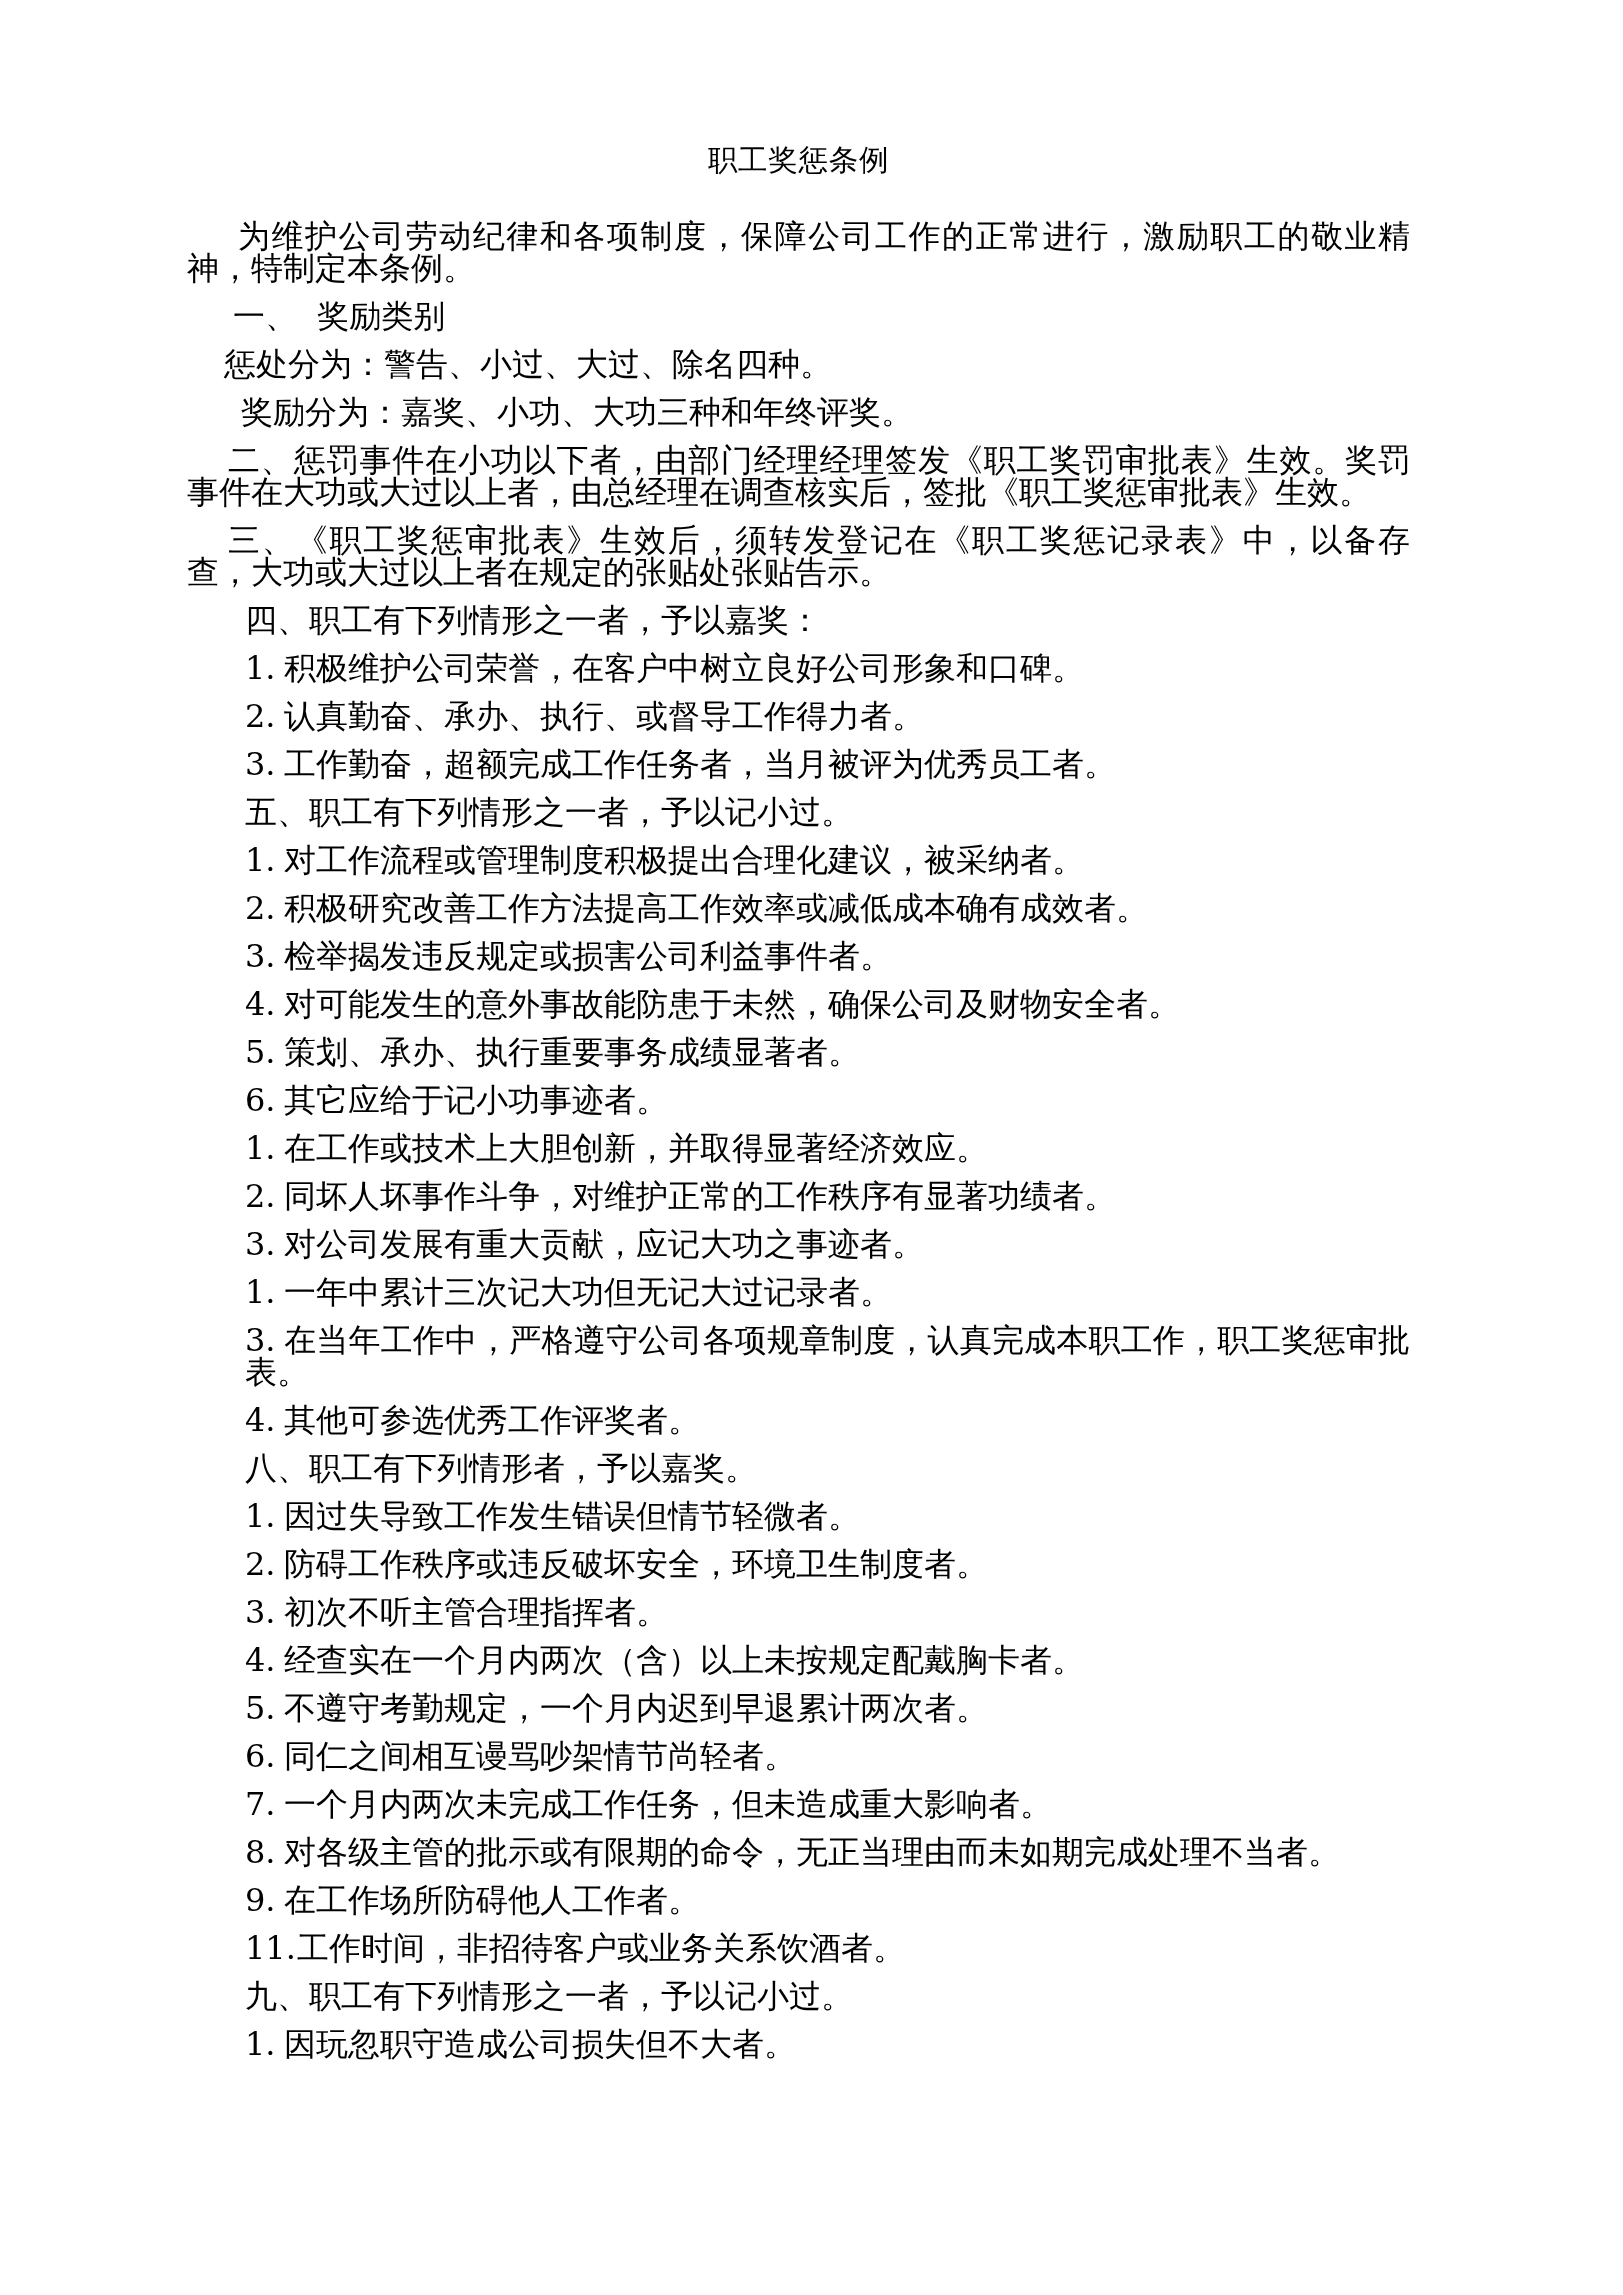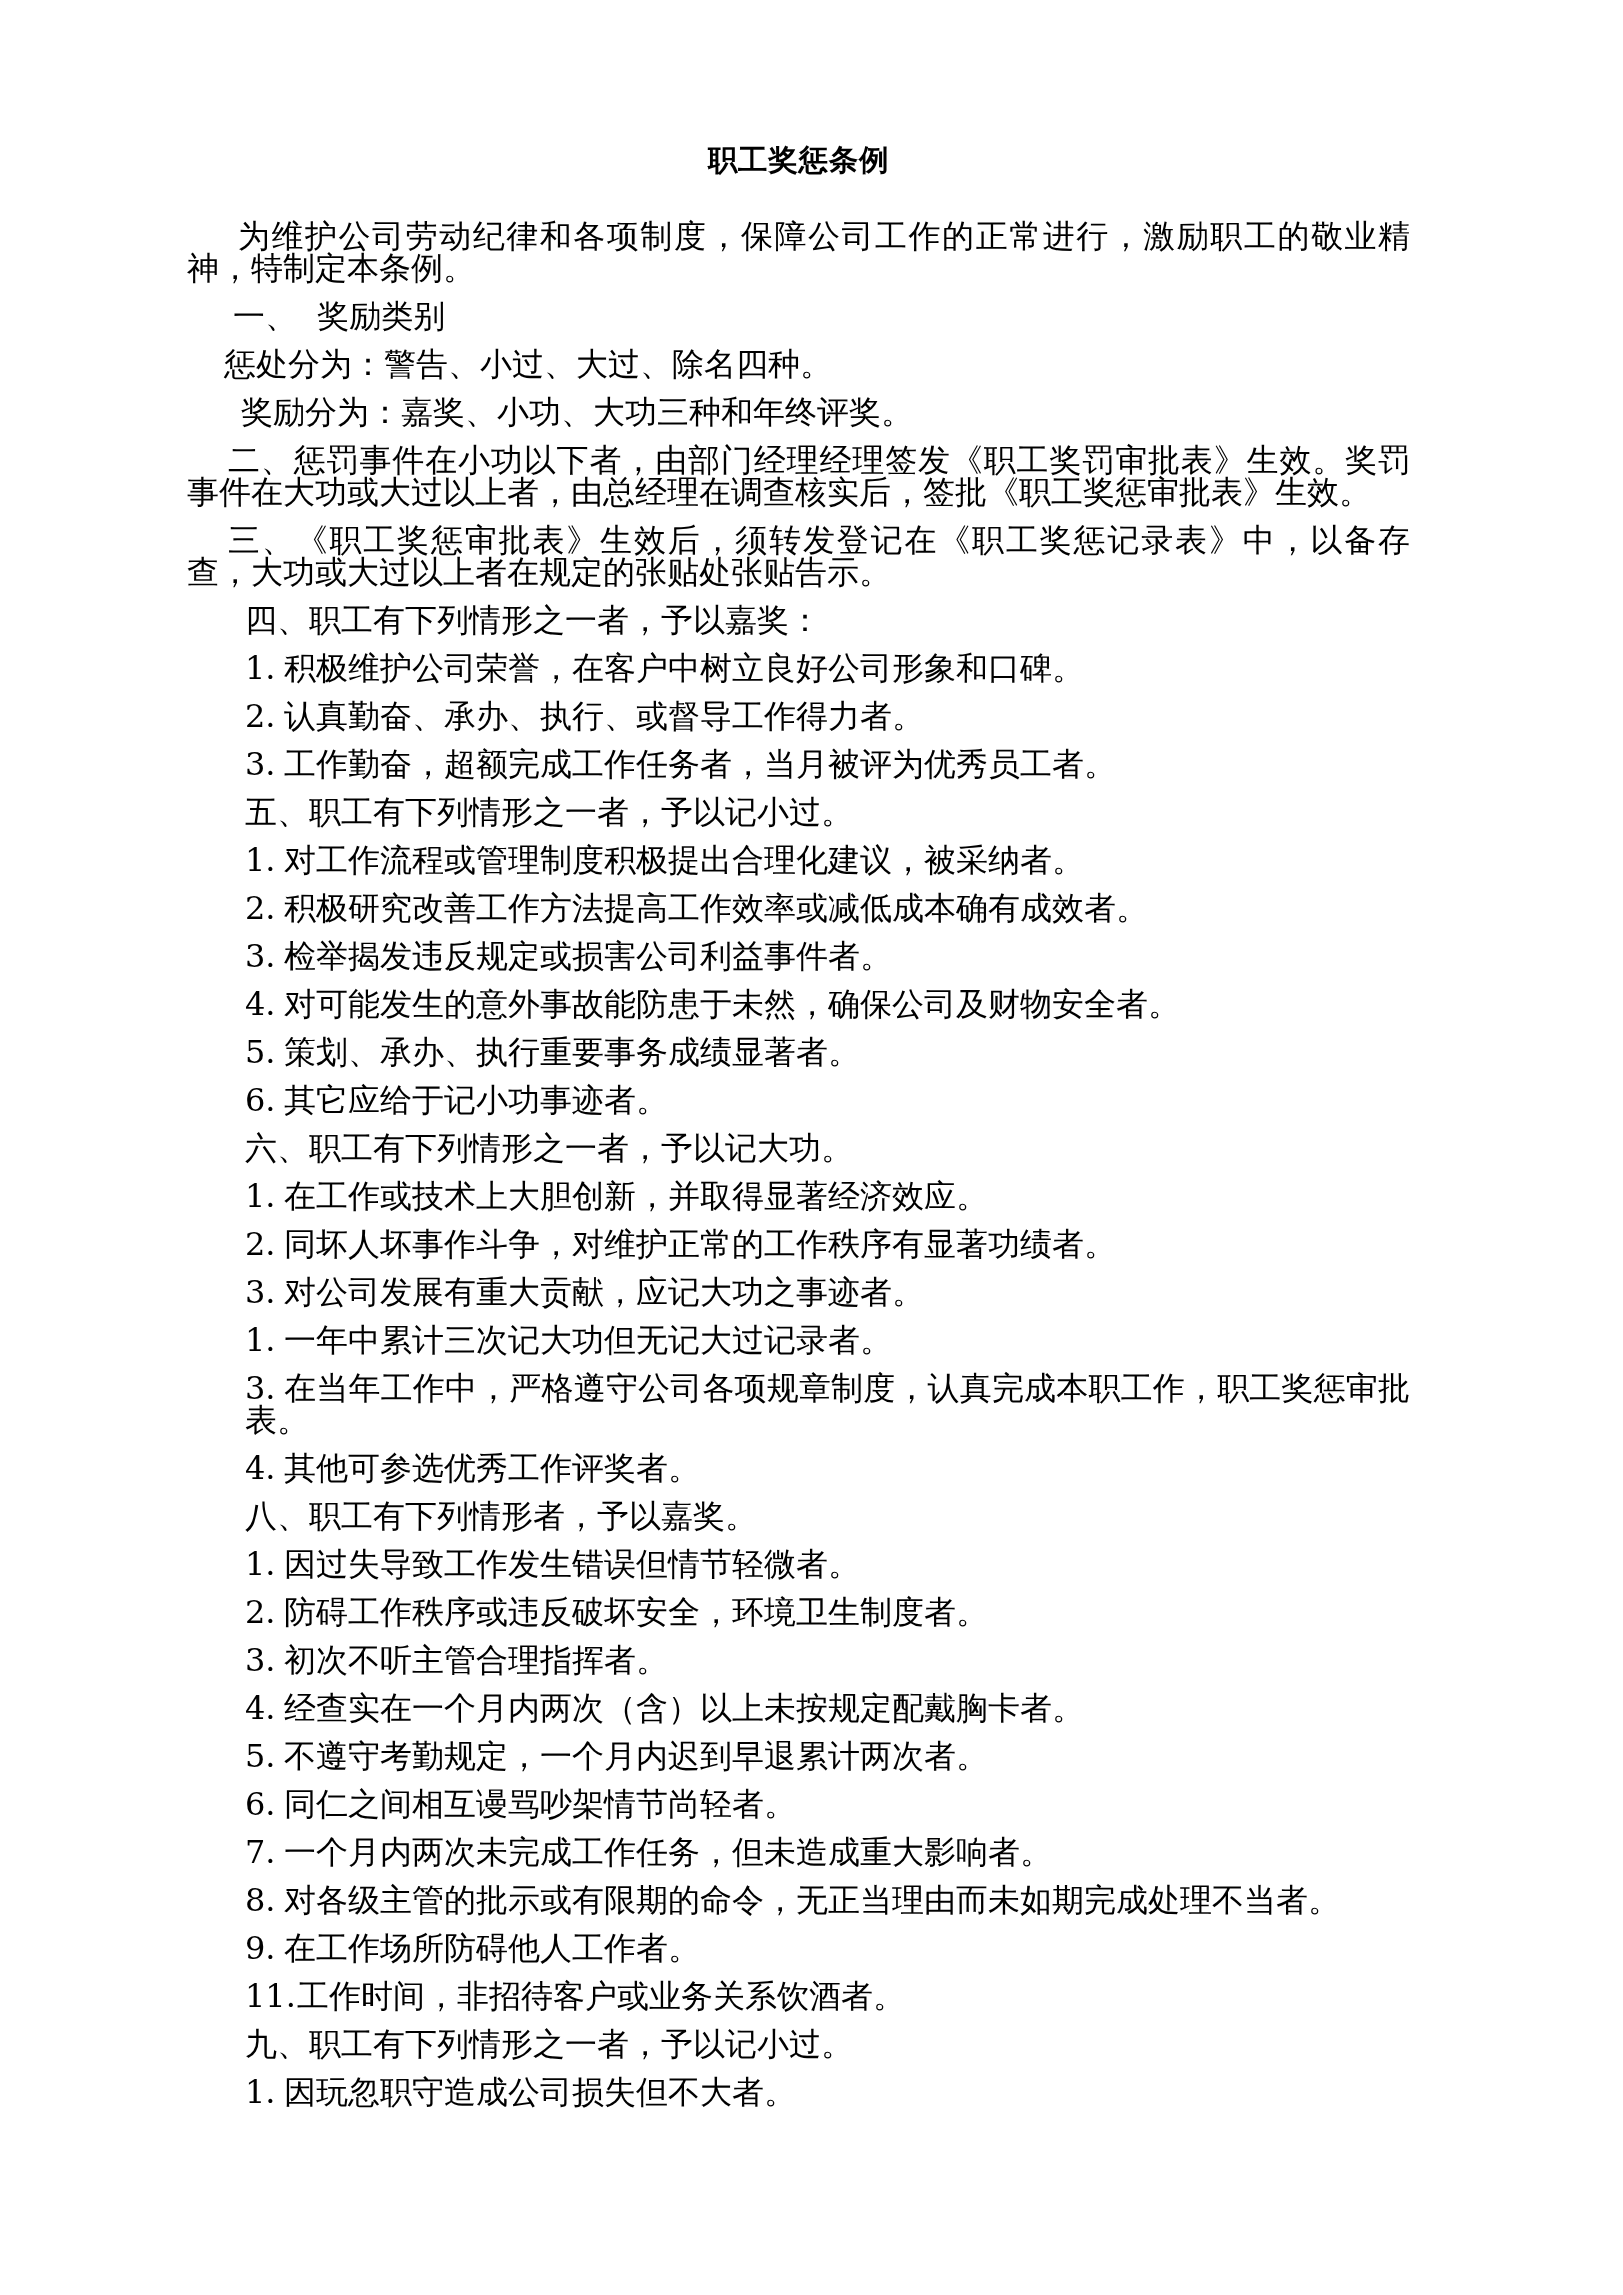--- a/index.html
+++ b/index.html
@@ -19,21 +19,21 @@
       position: absolute;
       left: 171px;
       top: 137px;
       width: 1255px;
     }
     .title {
       text-align: center;
       font-size: 29.5px;
       line-height: 46px;
       margin: 0 0 37px 0;
-      font-weight: bold;
+      font-weight: normal;
       letter-spacing: 0.7px;
     }
     .para {
       font-size: 32px;
       line-height: 32px;
       margin: 16px;
       text-align: justify;
       text-align-last: left;
       word-break: break-all;
     }
@@ -70,21 +70,20 @@
   <p class="para ind-item"><span class="num">3.</span><span>工作勤奋，超额完成工作任务者，当月被评为优秀员工者。</span></p>
 
   <p class="para ind-item">五、职工有下列情形之一者，予以记小过。</p>
   <p class="para ind-item"><span class="num">1.</span><span>对工作流程或管理制度积极提出合理化建议，被采纳者。</span></p>
   <p class="para ind-item"><span class="num">2.</span><span>积极研究改善工作方法提高工作效率或减低成本确有成效者。</span></p>
   <p class="para ind-item"><span class="num">3.</span><span>检举揭发违反规定或损害公司利益事件者。</span></p>
   <p class="para ind-item"><span class="num">4.</span><span>对可能发生的意外事故能防患于未然，确保公司及财物安全者。</span></p>
   <p class="para ind-item"><span class="num">5.</span><span>策划、承办、执行重要事务成绩显著者。</span></p>
   <p class="para ind-item"><span class="num">6.</span><span>其它应给于记小功事迹者。</span></p>
 
-  <p class="para ind-item">六、职工有下列情形之一者，予以记大功。</p>
   <p class="para ind-item"><span class="num">1.</span><span>在工作或技术上大胆创新，并取得显著经济效应。</span></p>
   <p class="para ind-item"><span class="num">2.</span><span>同坏人坏事作斗争，对维护正常的工作秩序有显著功绩者。</span></p>
   <p class="para ind-item"><span class="num">3.</span><span>对公司发展有重大贡献，应记大功之事迹者。</span></p>
 
   <p class="para ind-item"><span class="num">1.</span><span>一年中累计三次记大功但无记大过记录者。</span></p>
   <p class="para ind-item"><span class="num">3.</span><span>在当年工作中，严格遵守公司各项规章制度，认真完成本职工作，职工奖惩审批表。</span></p>
   <p class="para ind-item"><span class="num">4.</span><span>其他可参选优秀工作评奖者。</span></p>
 
   <p class="para ind-item">八、职工有下列情形者，予以嘉奖。</p>
   <p class="para ind-item"><span class="num">1.</span><span>因过失导致工作发生错误但情节轻微者。</span></p>

